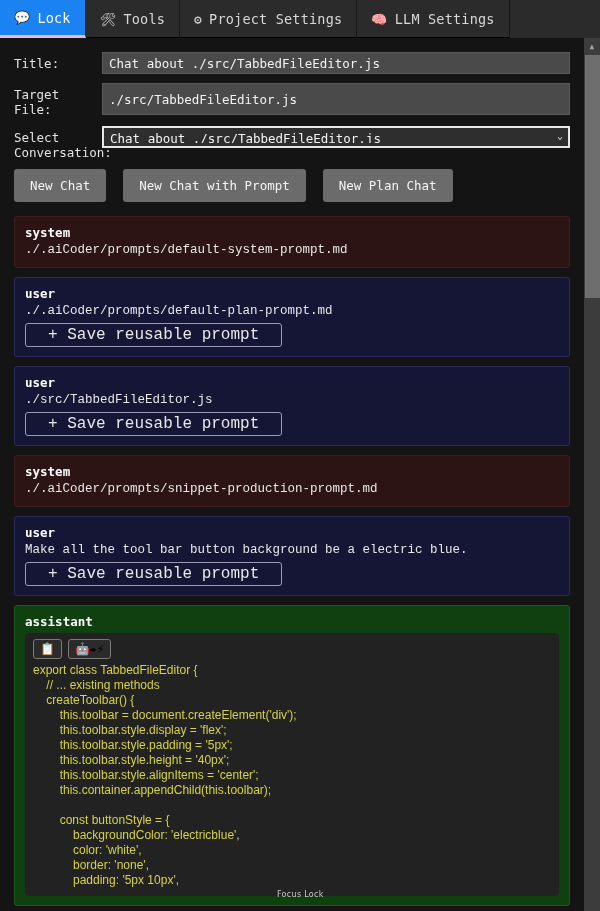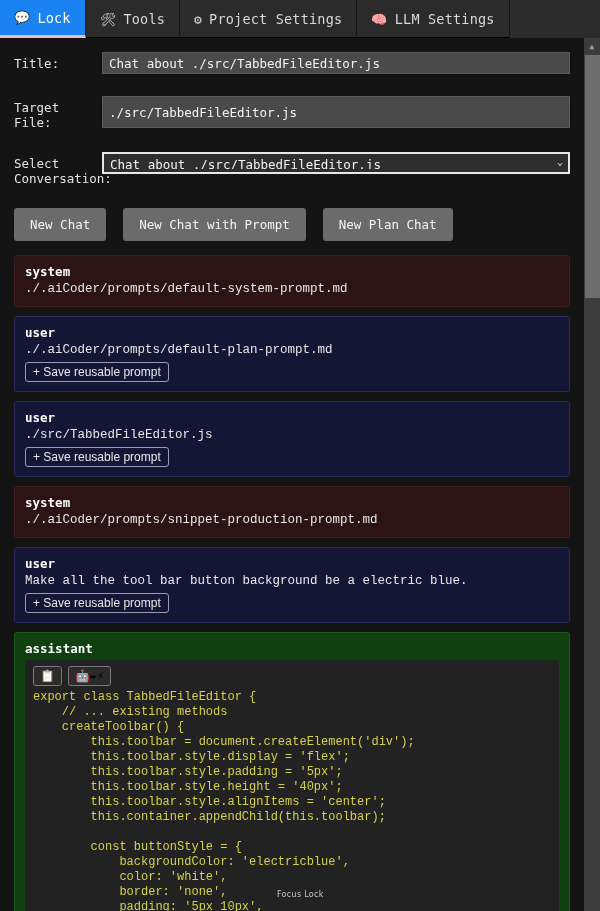--- a/index.html
+++ b/index.html
@@ -94,21 +94,21 @@
     height: 873px;
     background: #141414;
     padding: 14px 14px 0 14px;
     overflow: hidden;
   }
 
   
   .form-row {
     display: flex;
     align-items: flex-start;
-    margin-bottom: 22px;
+    margin-bottom: 9px;
   }
   .form-label {
     width: 88px;
     flex: 0 0 88px;
     color: #e2e2e2;
     font-size: 12.5px;
     line-height: 15px;
     padding-top: 4px;
     font-family: "DejaVu Sans Mono", "Liberation Mono", monospace;
   }
@@ -210,23 +210,23 @@
     line-height: 15px;
     word-break: break-all;
   }
   .savebtn {
     display: inline-block;
     margin-top: 4px;
     background: transparent;
     border: 1px solid #9a9ab8;
     border-radius: 3px;
     color: #e8e8e8;
-    font-size: 12px;
-    font-family: Liberation Sans, sans-serif;
-    padding: 2px 7px;
+    font-size: 16px;
+    font-family: Liberation Mono, monospace;
+    padding: 2px 22px;
     cursor: pointer;
   }
 
   
   .codeblock {
     background: #222222;
     border-radius: 4px;
     margin-top: 4px;
     padding: 6px 8px 8px 8px;
     position: relative;
@@ -246,21 +246,21 @@
     gap: 3px;
     cursor: pointer;
     font-size: 12px;
     line-height: 14px;
   }
   .codetext {
     white-space: pre;
     color: #d6d24a;
     font-size: 12px;
     line-height: 15px;
-    font-family: Liberation Mono, monospace;
+    font-family: Liberation Sans, sans-serif;
   }
 
   
   .focuslock {
     position: absolute;
     left: 277px;
     top: 890px;
     color: #c8c8c8;
     font-size: 8px;
     font-family: "DejaVu Sans", "Liberation Sans", sans-serif;

